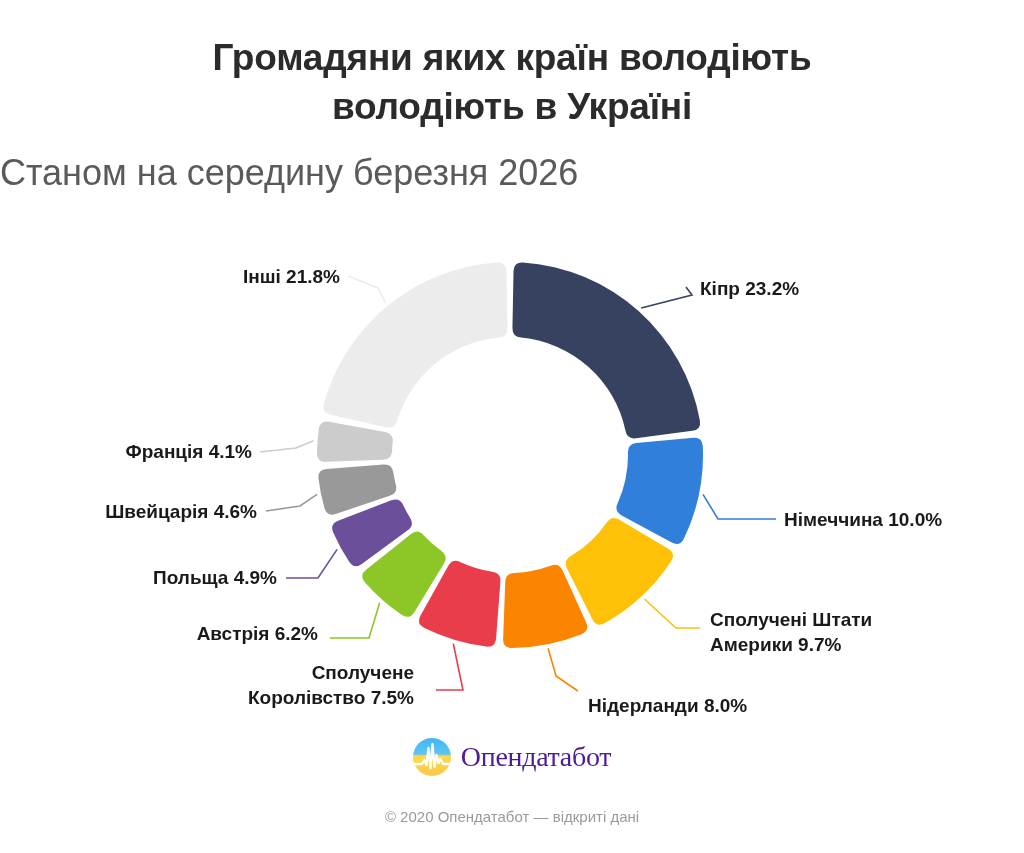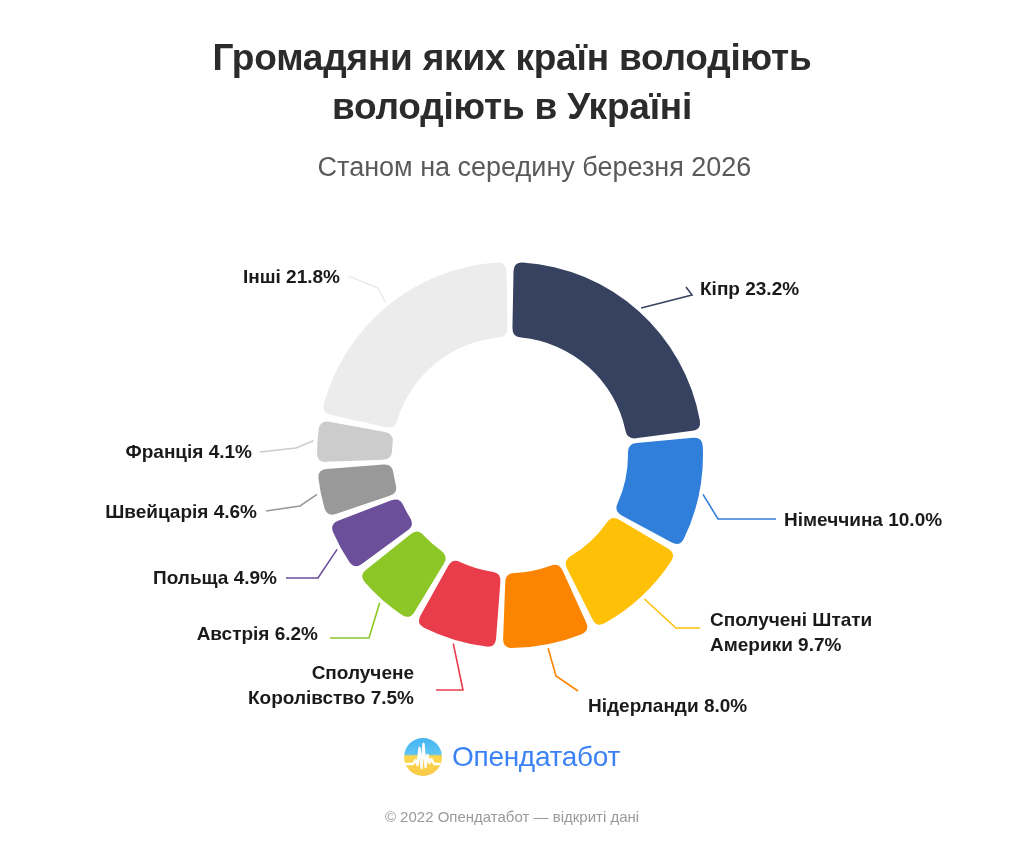--- a/index.html
+++ b/index.html
@@ -19,25 +19,24 @@
     text-align:center;
     font-size:37px;
     font-weight:bold;
     line-height:1.32;
     letter-spacing:-0.2px;
     color:#2b2b2b;
   }
   .subtitle{
     position:absolute;
     left:0;right:0;top:152px;
-    text-align:center;
-    font-size:27px;
+    text-align:left;
+    font-size:36px;
     font-weight:normal;
     color:#5a5a5a;
-    margin-left:45px;
   }
 
   svg.chart{
     position:absolute;
     left:0;top:0;
     width:1024px;height:853px;
     overflow:visible;
   }
 
   .lbl{
@@ -57,22 +56,23 @@
   }
   .brand-mark{
     width:38px;height:38px;border-radius:50%;
     position:relative;overflow:hidden;
     background:linear-gradient(180deg,#45b5f0 0%,#5cc4f5 42%,#ffd84d 48%,#f7c948 100%);
     flex:0 0 auto;
   }
   .brand-mark svg{position:absolute;left:0;top:0;}
   .brand-name{
     font-size:28px;
-    color:#3b82f6;
+    color:#4c1d95;
     letter-spacing:-0.3px;
+    font-family:Liberation Serif, serif;
   }
   .footer{
     position:absolute;
     left:0;right:0;top:808px;
     text-align:center;
     font-size:15px;
     color:#9a9a9a;
   }
 </style>
 </head>
@@ -128,15 +128,15 @@
 
   <div class="brand">
     <div class="brand-mark">
       <svg width="38" height="38" viewBox="0 0 38 38" aria-hidden="true">
         <path d="M2 26 L9 26 L11.5 22 L13.5 27 L15.5 10 L17.5 30 L19.5 6 L21.5 29 L23.5 17 L25.5 25 L27.5 21 L30 26 L36 26" fill="none" stroke="#ffffff" stroke-width="2.3" stroke-linejoin="round" stroke-linecap="round"></path>
       </svg>
     </div>
     <div class="brand-name">Опендатабот</div>
   </div>
 
-  <div class="footer">© 2022 Опендатабот — відкриті дані</div>
+  <div class="footer">© 2020 Опендатабот — відкриті дані</div>
 
 </div>
 
 </body></html>

